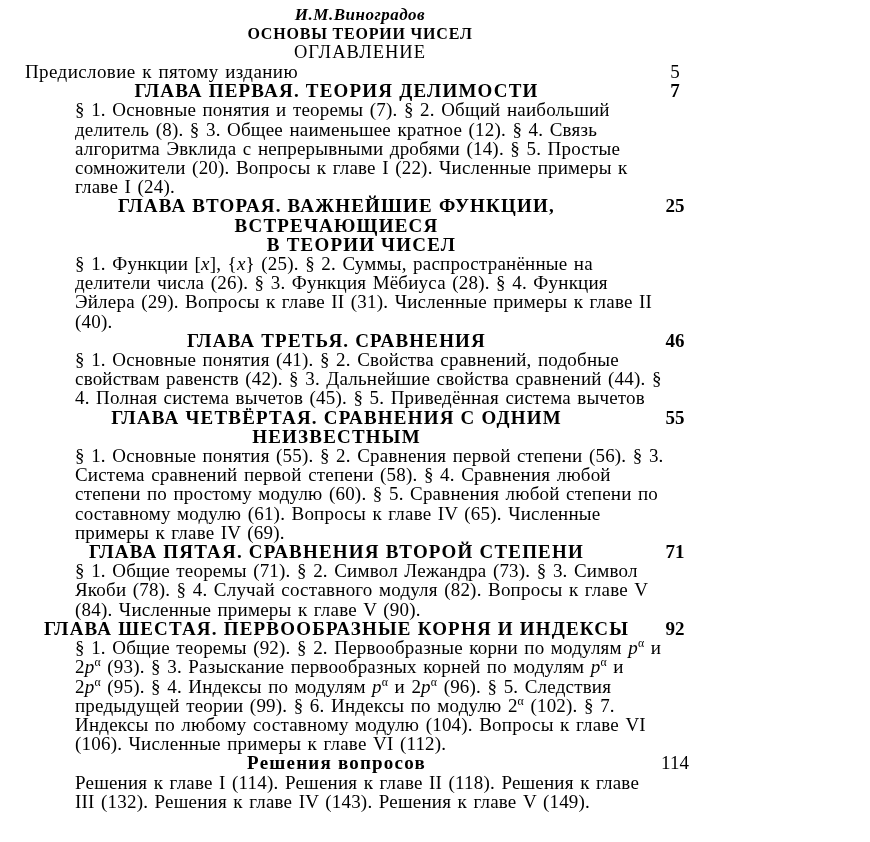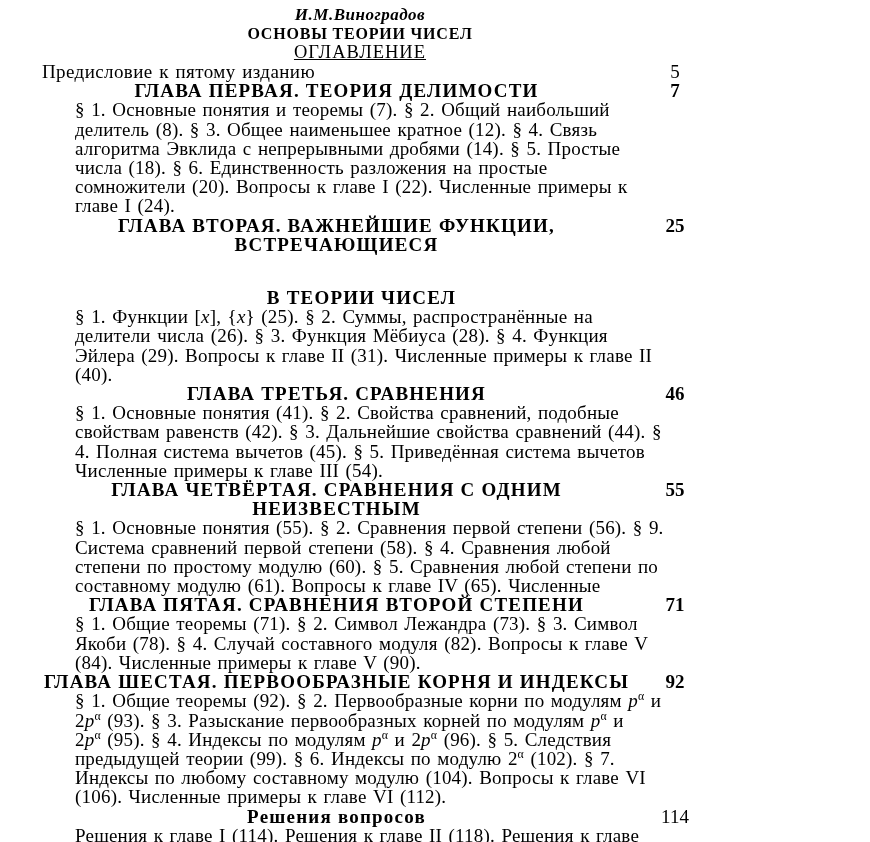--- a/index.html
+++ b/index.html
@@ -6,27 +6,27 @@
   .page{
     position:relative;
     width:720px;height:842px;
     background:#fff;color:#000;
     font-family:"Liberation Serif","DejaVu Serif",serif;
     overflow:hidden;box-sizing:border-box;padding-top:5px;
   }
   .hdr{text-align:center;}
   .hdr-author{font-style:italic;font-weight:bold;font-size:17px;line-height:19px;letter-spacing:0.5px;}
   .hdr-title{font-weight:bold;font-size:16px;line-height:19px;letter-spacing:0.8px;}
-  .hdr-toc{font-size:18.5px;line-height:19px;letter-spacing:1px;text-decoration:underline;}
+  .hdr-toc{font-size:18.5px;line-height:19px;letter-spacing:1px;}
   .toc{margin:0 18px 0 25px;font-size:19px;line-height:19.2px;}
   .entry-row{display:flex;align-items:flex-start;}
   .entry-title{flex:1;min-width:0;}
   .bold-entry .entry-title{font-weight:bold;letter-spacing:1.2px;text-align:center;}
-  .regular-entry .entry-title{letter-spacing:0.4px;word-spacing:1.5px;margin-left:17px;}
-  .title-cont{padding-left:50px;margin-top:34px;}
+  .regular-entry .entry-title{letter-spacing:0.4px;word-spacing:1.5px;}
+  .title-cont{padding-left:50px;}
   .page-num{width:54px;text-align:center;flex-shrink:0;}
   .pn-bold{font-weight:bold;}
   .sections{padding-left:50px;letter-spacing:0.2px;word-spacing:1.5px;}
   .sections i, .entry-title i{font-family:"Liberation Serif","DejaVu Serif",serif;}
   sup{font-size:0.62em;line-height:0;vertical-align:super;}
 </style>
 </head>
 <body>
 
 <div class="page">
@@ -45,21 +45,20 @@
       <div class="entry-row bold-entry">
         <div class="entry-title">
           <div>ГЛАВА ПЕРВАЯ. ТЕОРИЯ ДЕЛИМОСТИ</div>
         </div>
         <div class="page-num pn-bold">7</div>
       </div>
       <div class="sections">
         <div class="section-line">§ 1. Основные понятия и теоремы (7). § 2. Общий наибольший</div>
         <div class="section-line">делитель (8). § 3. Общее наименьшее кратное (12). § 4. Связь</div>
         <div class="section-line">алгоритма Эвклида с непрерывными дробями (14). § 5. Простые</div>
-        <div class="section-line">числа (18). § 6. Единственность разложения на простые</div>
         <div class="section-line">сомножители (20). Вопросы к главе I (22). Численные примеры к</div>
         <div class="section-line">главе I (24).</div>
       </div>
       <div class="entry-row bold-entry">
         <div class="entry-title">
           <div>ГЛАВА ВТОРАЯ. ВАЖНЕЙШИЕ ФУНКЦИИ, ВСТРЕЧАЮЩИЕСЯ</div>
           <div class="title-cont">В ТЕОРИИ ЧИСЕЛ</div>
         </div>
         <div class="page-num pn-bold">25</div>
       </div>
@@ -72,33 +71,33 @@
       <div class="entry-row bold-entry">
         <div class="entry-title">
           <div>ГЛАВА ТРЕТЬЯ. СРАВНЕНИЯ</div>
         </div>
         <div class="page-num pn-bold">46</div>
       </div>
       <div class="sections">
         <div class="section-line">§ 1. Основные понятия (41). § 2. Свойства сравнений, подобные</div>
         <div class="section-line">свойствам равенств (42). § 3. Дальнейшие свойства сравнений (44). §</div>
         <div class="section-line">4. Полная система вычетов (45). § 5. Приведённая система вычетов</div>
-        <div class="section-line">Численные примеры к главе III (54).</div>
       </div>
       <div class="entry-row bold-entry">
         <div class="entry-title">
           <div>ГЛАВА ЧЕТВЁРТАЯ. СРАВНЕНИЯ С ОДНИМ НЕИЗВЕСТНЫМ</div>
         </div>
         <div class="page-num pn-bold">55</div>
       </div>
       <div class="sections">
-        <div class="section-line">§ 1. Основные понятия (55). § 2. Сравнения первой степени (56). § 9.</div>
+        <div class="section-line">§ 1. Основные понятия (55). § 2. Сравнения первой степени (56). § 3.</div>
         <div class="section-line">Система сравнений первой степени (58). § 4. Сравнения любой</div>
         <div class="section-line">степени по простому модулю (60). § 5. Сравнения любой степени по</div>
         <div class="section-line">составному модулю (61). Вопросы к главе IV (65). Численные</div>
+        <div class="section-line">примеры к главе IV (69).</div>
       </div>
       <div class="entry-row bold-entry">
         <div class="entry-title">
           <div>ГЛАВА ПЯТАЯ. СРАВНЕНИЯ ВТОРОЙ СТЕПЕНИ</div>
         </div>
         <div class="page-num pn-bold">71</div>
       </div>
       <div class="sections">
         <div class="section-line">§ 1. Общие теоремы (71). § 2. Символ Лежандра (73). § 3. Символ</div>
         <div class="section-line">Якоби (78). § 4. Случай составного модуля (82). Вопросы к главе V</div>

